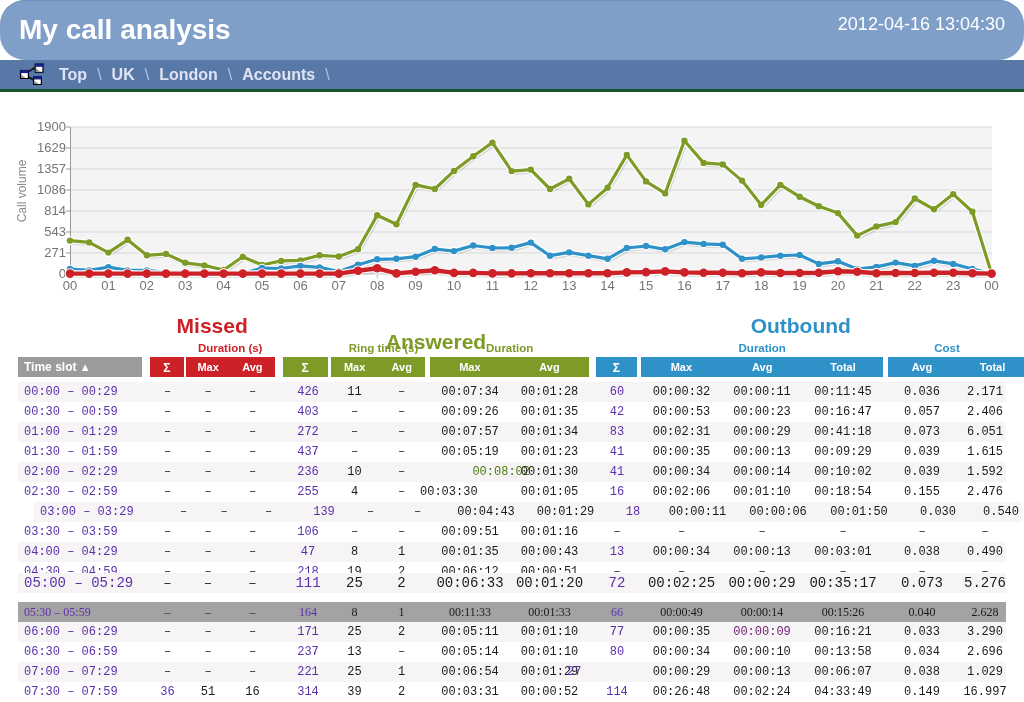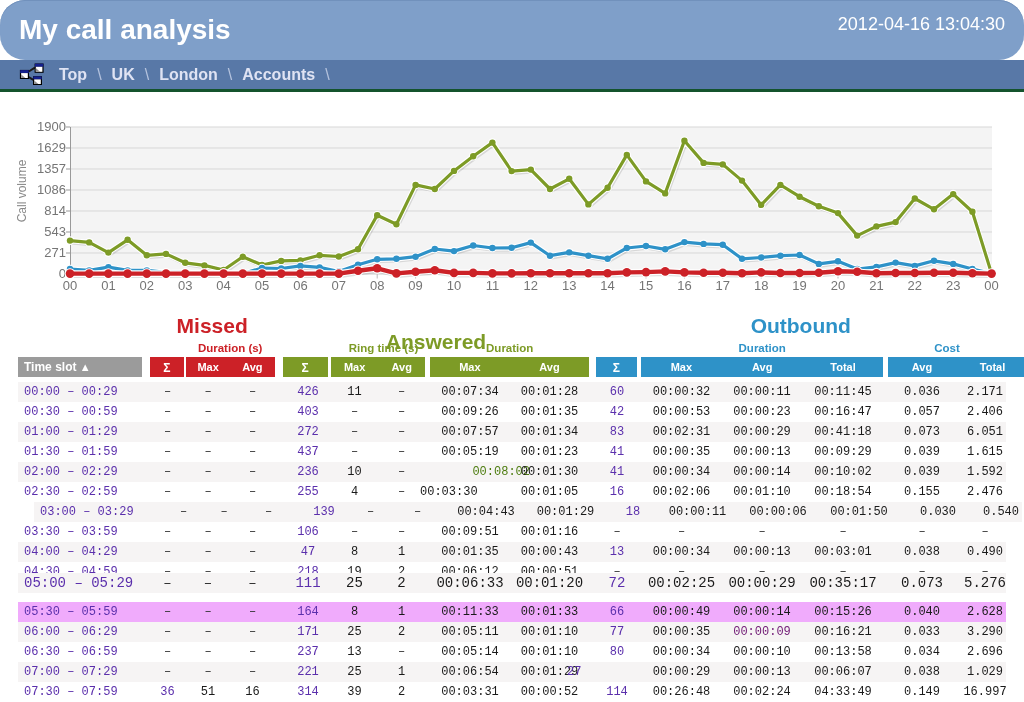--- a/index.html
+++ b/index.html
@@ -644,21 +644,21 @@
     <span style="position:absolute;left:333.5px;top:0;width:100px;text-align:center;color:#1a1a1a">2</span>
     <span style="position:absolute;left:402.0px;top:0;width:100px;text-align:center;color:#1a1a1a">00:06:33</span>
     <span style="position:absolute;left:481.5px;top:0;width:100px;text-align:center;color:#1a1a1a">00:01:20</span>
     <span style="position:absolute;left:549.0px;top:0;width:100px;text-align:center;color:#5b2fac">72</span>
     <span style="position:absolute;left:613.5px;top:0;width:100px;text-align:center;color:#1a1a1a">00:02:25</span>
     <span style="position:absolute;left:694.0px;top:0;width:100px;text-align:center;color:#1a1a1a">00:00:29</span>
     <span style="position:absolute;left:775.0px;top:0;width:100px;text-align:center;color:#1a1a1a">00:35:17</span>
     <span style="position:absolute;left:854.0px;top:0;width:100px;text-align:center;color:#1a1a1a">0.073</span>
     <span style="position:absolute;left:917.0px;top:0;width:100px;text-align:center;color:#1a1a1a">5.276</span>
   </div>
-<div style="position:absolute;left:18px;top:601.5px;width:988px;height:20px;line-height:20px;background:#f0abfc;font-family:Liberation Mono, monospace;font-size:12px;">
+<div style="position:absolute;left:18px;top:601.5px;width:988px;height:20px;line-height:20px;background:#a3a3a3;font-family:Liberation Serif, serif;font-size:12px;">
     <span style="position:absolute;left:6px;top:0;color:#5b2fac">05:30 – 05:59</span>
     <span style="position:absolute;left:99.5px;top:0;width:100px;text-align:center;color:#333333">–</span>
     <span style="position:absolute;left:140.0px;top:0;width:100px;text-align:center;color:#333333">–</span>
     <span style="position:absolute;left:184.5px;top:0;width:100px;text-align:center;color:#333333">–</span>
     <span style="position:absolute;left:240.0px;top:0;width:100px;text-align:center;color:#5b2fac">164</span>
     <span style="position:absolute;left:286.5px;top:0;width:100px;text-align:center;color:#1a1a1a">8</span>
     <span style="position:absolute;left:333.5px;top:0;width:100px;text-align:center;color:#1a1a1a">1</span>
     <span style="position:absolute;left:402.0px;top:0;width:100px;text-align:center;color:#1a1a1a">00:11:33</span>
     <span style="position:absolute;left:481.5px;top:0;width:100px;text-align:center;color:#1a1a1a">00:01:33</span>
     <span style="position:absolute;left:549.0px;top:0;width:100px;text-align:center;color:#5b2fac">66</span>

